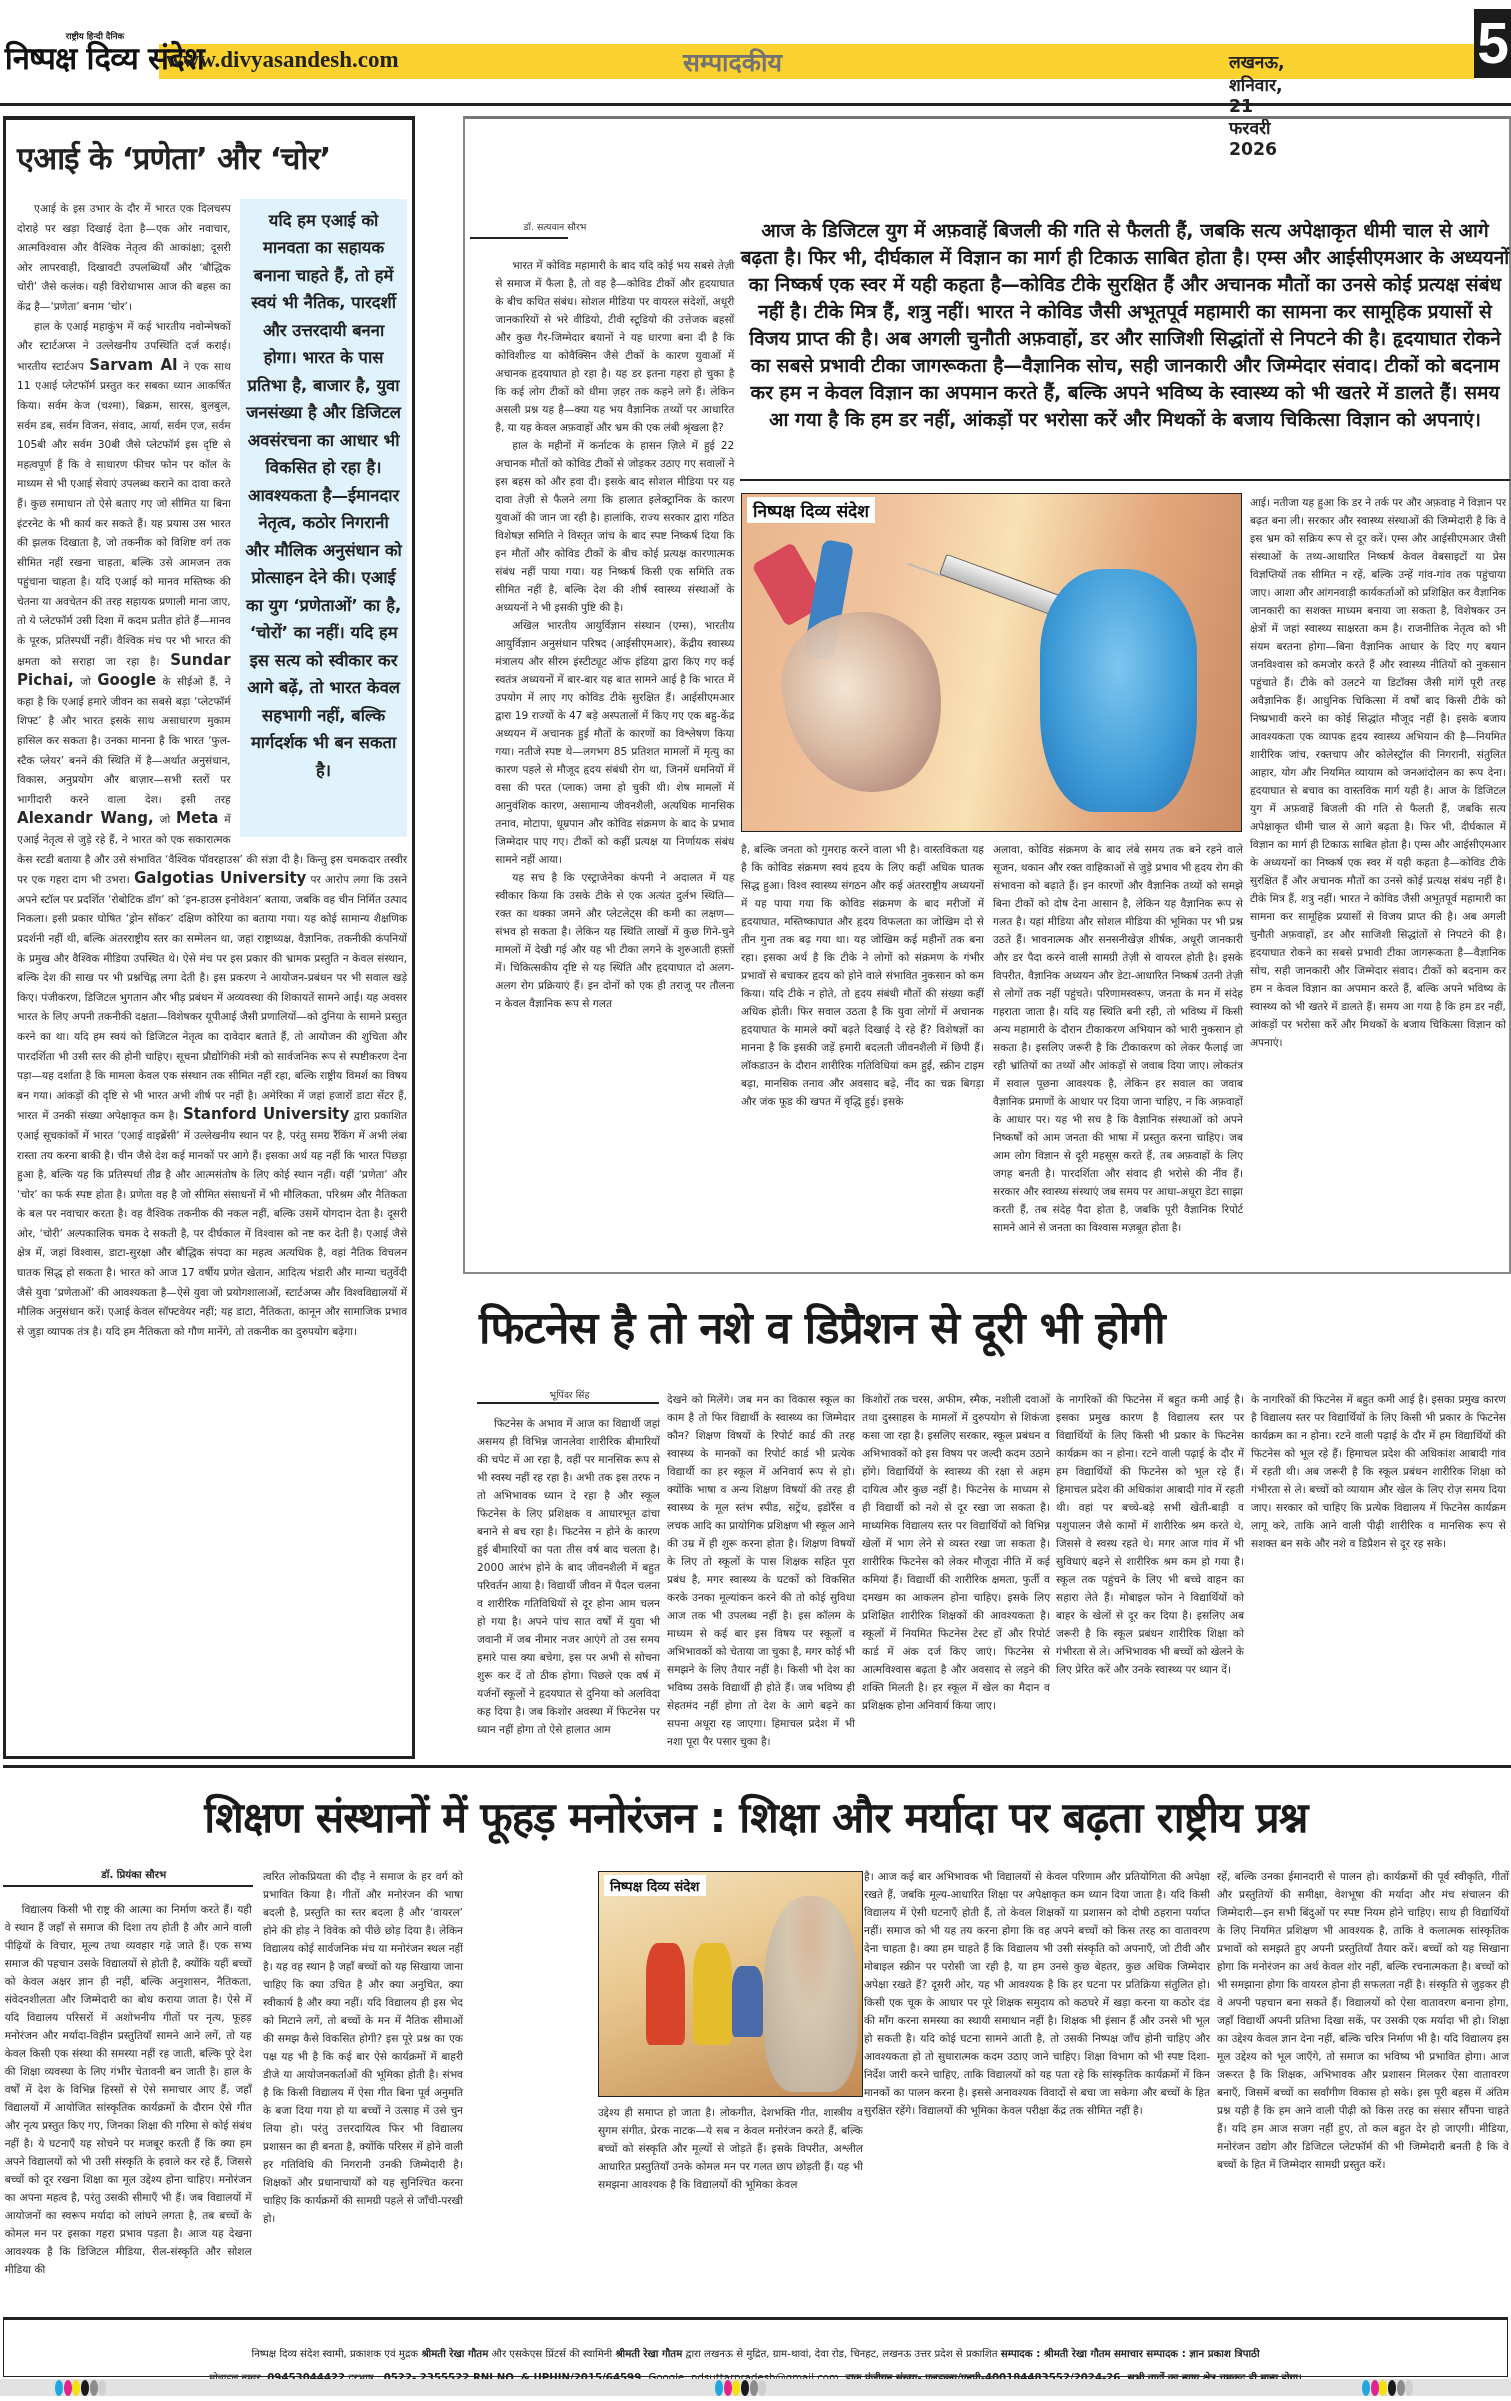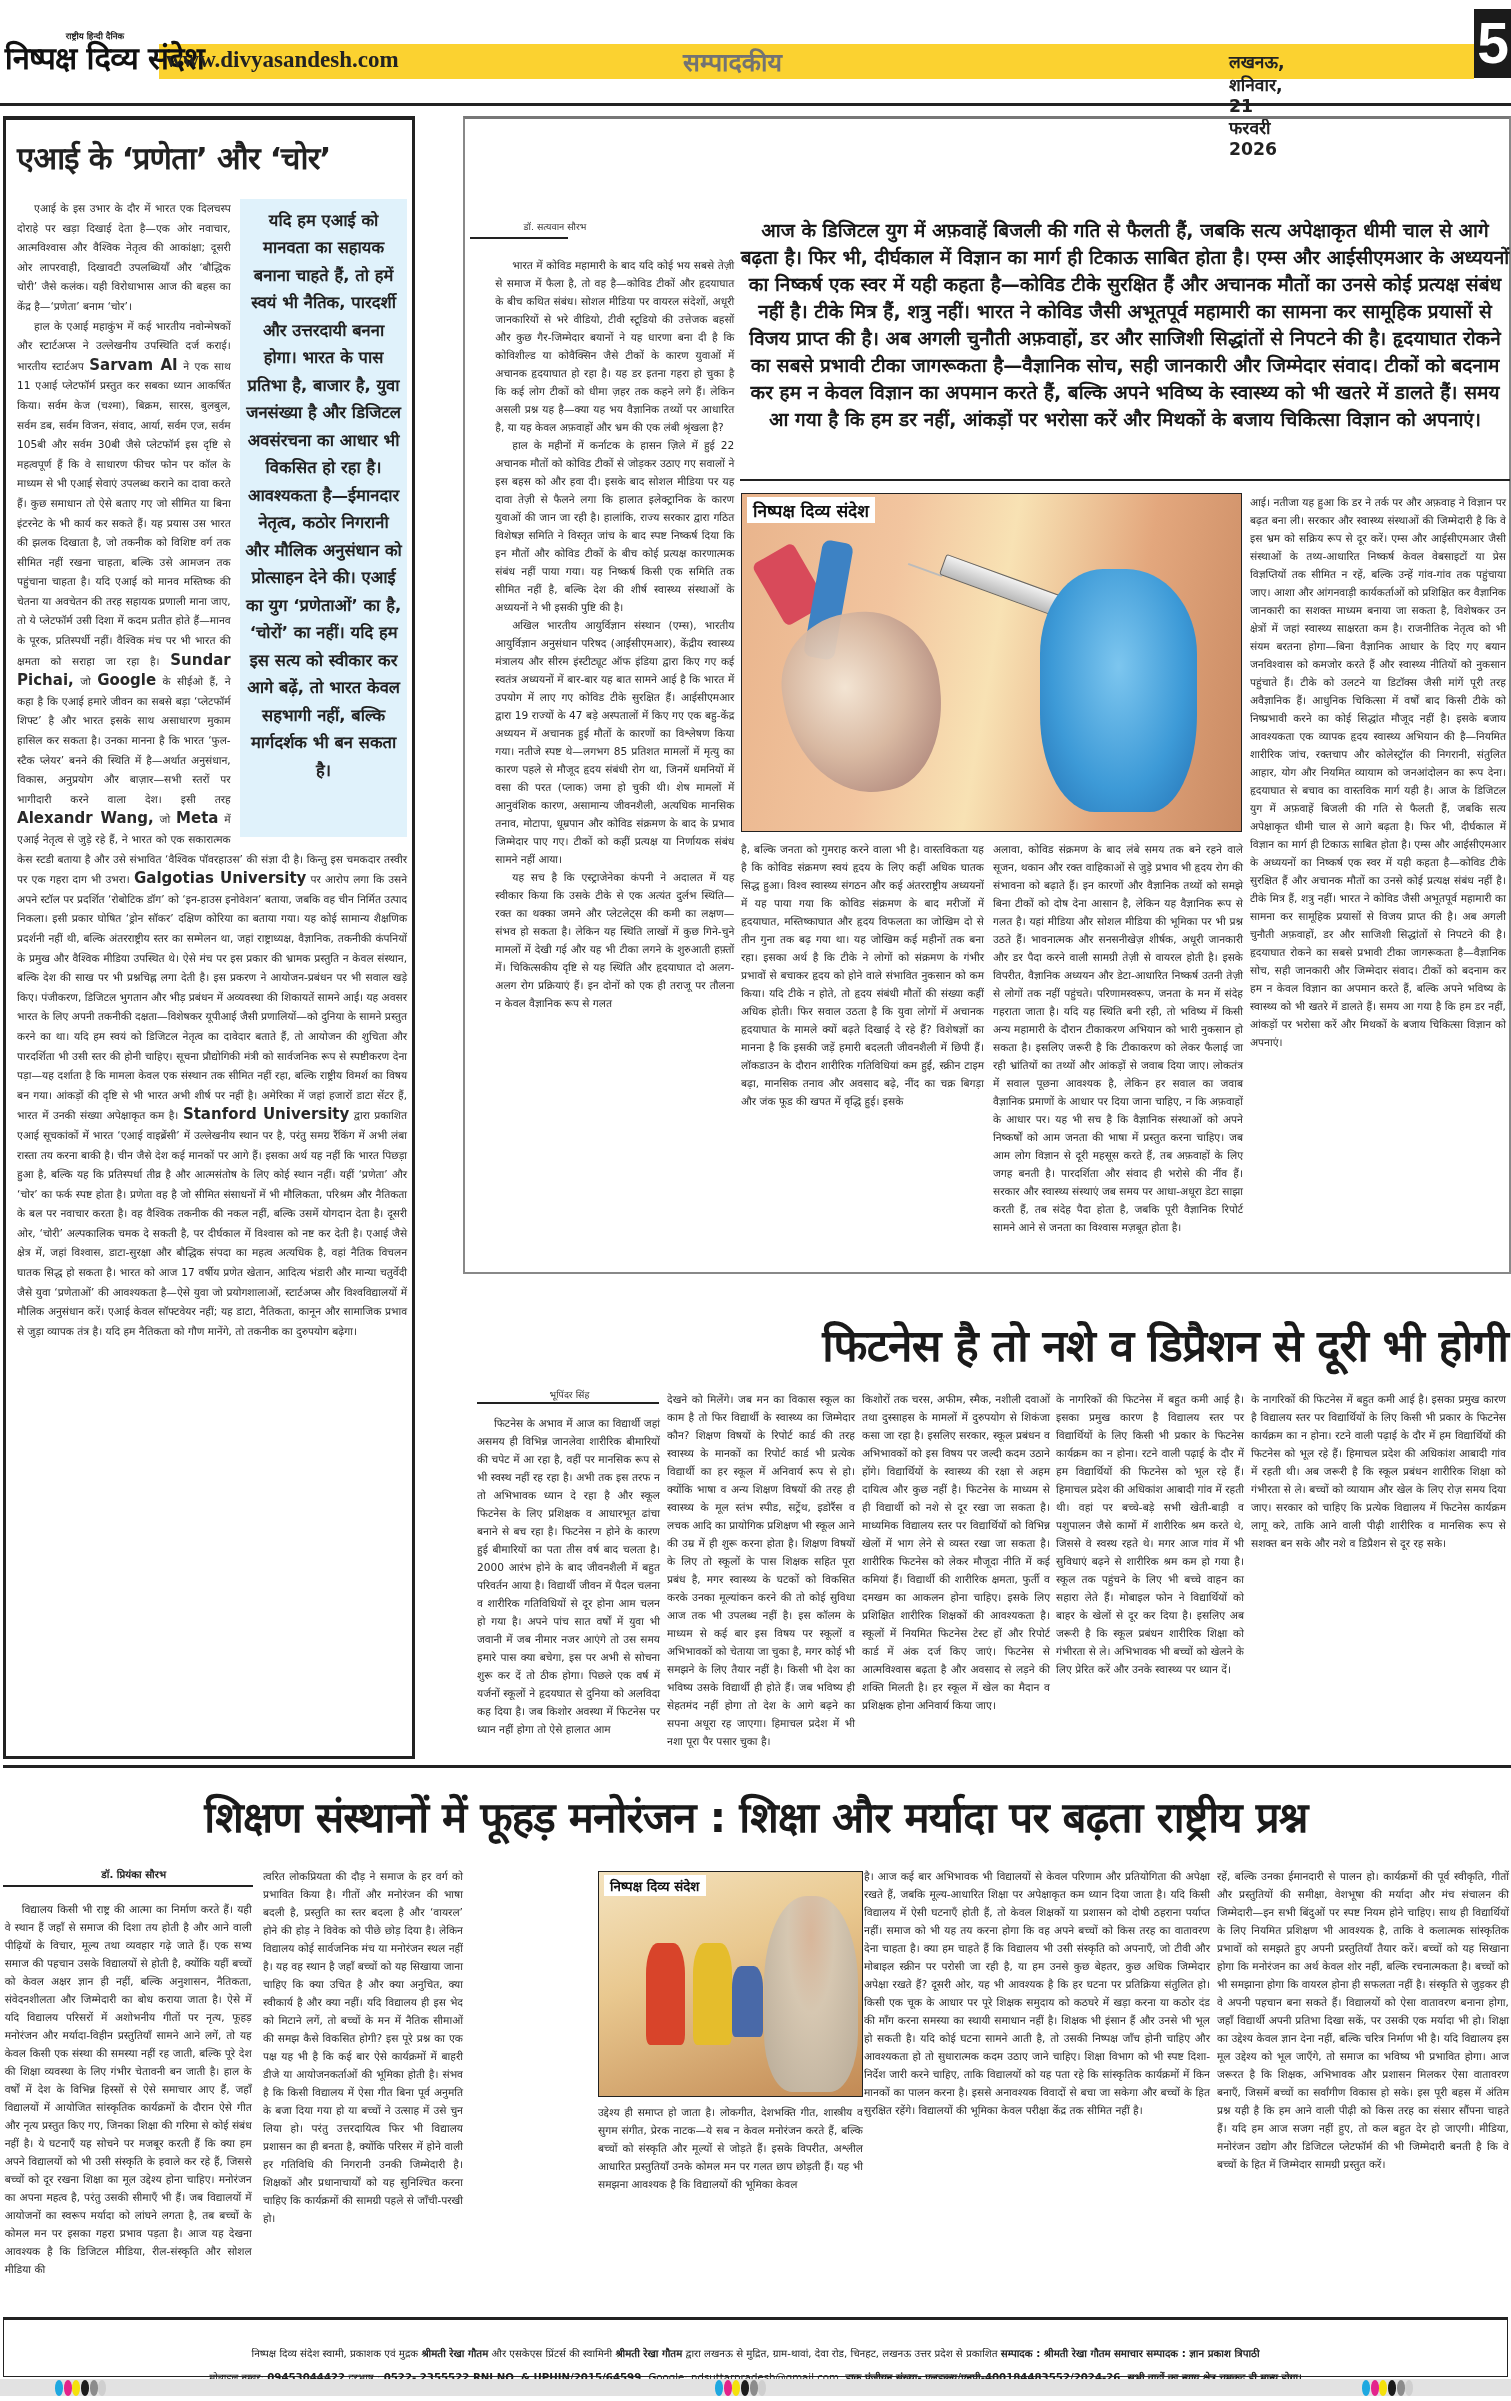--- a/index.html
+++ b/index.html
@@ -47,21 +47,21 @@
   .artery-red { position: absolute; left: 23.6px; top: 55px; width: 47px; height: 71px; background: #d84a5a; transform: rotate(-30deg); border-radius: 6.3px; }
   .artery-blue { position: absolute; left: 71px; top: 47px; width: 31px; height: 118px; background: #3d82c4; transform: rotate(10deg); border-radius: 7.9px; }
   .glove { position: absolute; left: 298px; top: 75px; width: 157px; height: 243px; background: radial-gradient(ellipse at 50% 40%, #7dc6ef 0%, #3d9ad7 60%, #2573b5 100%); border-radius: 40% 45% 30% 35% / 35% 35% 40% 40%; }
   .syringe { position: absolute; left: 196px; top: 86px; width: 157px; height: 22px; background: linear-gradient(#f2f2f2, #b9b9b9); border: 1.6px solid #666; border-radius: 3.1px; transform: rotate(20deg); }
   .needle { position: absolute; left: 165px; top: 75px; width: 36px; height: 2.4px; background: #bbb; transform: rotate(20deg); }
   .main-col2 { position: absolute; left: 276px; top: 721px; width: 243px; font-size: 10.6px; line-height: 18px; text-align: justify; color: #2a2a2a; }
   .main-col3 { position: absolute; left: 528px; top: 721px; width: 250px; font-size: 10.6px; line-height: 18px; text-align: justify; color: #2a2a2a; }
   .main-col4 { position: absolute; left: 785px; top: 374px; width: 256px; font-size: 10.6px; line-height: 18px; text-align: justify; color: #2a2a2a; }
 
   
-  .fit-title { position: absolute; left: 479px; top: 1296px; width: 1029px; text-align: right; font-size: 44px; font-weight: bold; color: #1a1a1a; letter-spacing: -0.8px; margin-top: 18px; }
+  .fit-title { position: absolute; left: 479px; top: 1296px; width: 1029px; text-align: left; font-size: 44px; font-weight: bold; color: #1a1a1a; letter-spacing: -0.8px; }
   .fit-author { position: absolute; left: 479px; top: 1388px; width: 181px; text-align: center; font-size: 9.4px; color: #333; }
   .fit-author-rule { position: absolute; left: 477px; top: 1402px; width: 182px; height: 1.6px; background: #222; }
   .fit-col { position: absolute; top: 1390px; font-size: 10.6px; line-height: 18px; text-align: justify; color: #2a2a2a; }
   .fit-col p { text-indent: 1.6em; }
   .fit-c1 { left: 477px; top: 1414px; width: 183px; }
   .fit-c2 { left: 667px; width: 188px; }
   .fit-c3 { left: 862px; width: 188px; }
   .fit-c4 { left: 1056px; width: 188px; }
   .fit-c5 { left: 1251px; width: 255px; }
   .fit-bottom-rule { position: absolute; left: 3.1px; top: 1765px; width: 1509px; height: 3.1px; background: #222; }

